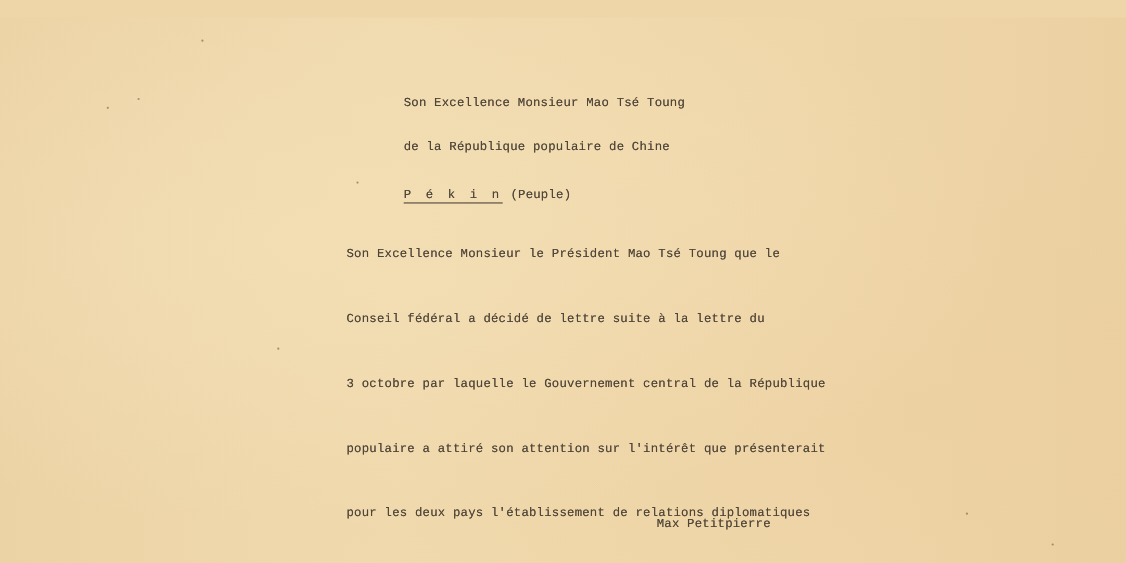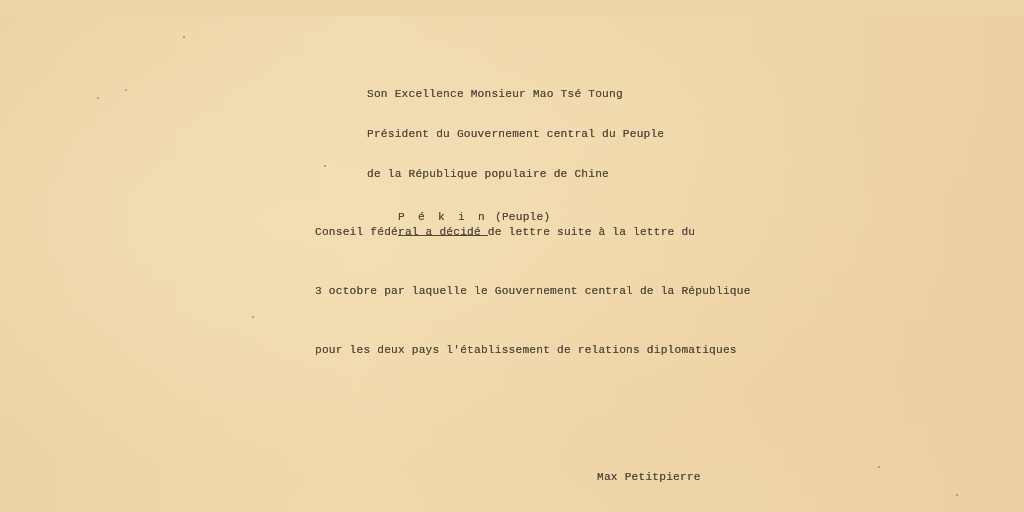--- a/index.html
+++ b/index.html
@@ -34,22 +34,21 @@
       line-height: 13.2px;
     }
     .address .line { display: block; }
     .city {
       display: block;
       margin-top: 4px;
     }
     .city .spaced {
       letter-spacing: 3.3px;
       border-bottom: 1.4px solid #4e4538;
-      padding-bottom: 12px;
-      margin-left: 31px;
+      padding-bottom: 0px;
     }
     .body-text {
       left: 315px;
       top: 168px;
       font-size: 11.2px;
       line-height: 19.6px;
     }
     .body-text .line { display: block; }
     .signature {
       left: 597px;
@@ -65,28 +64,29 @@
       opacity: 0.7;
     }
   </style>
 </head>
 <body>
 
 <div class="paper">
 
   <div class="tw address">
     <span class="line">Son Excellence Monsieur Mao Tsé Toung</span>
-    <span class="line">Président du Gouvernement central du Peuple</span>
     <span class="line">de la République populaire de Chine</span>
     <span class="city"><span class="spaced">P é k i n</span> <span>(Peuple)</span></span>
   </div>
 
   <div class="tw body-text">
+    <span class="line">Son Excellence Monsieur le Président Mao Tsé Toung que le</span>
     <span class="line">Conseil fédéral a décidé de lettre suite à la lettre du</span>
     <span class="line">3 octobre par laquelle le Gouvernement central de la République</span>
+    <span class="line">populaire a attiré son attention sur l'intérêt que présenterait</span>
     <span class="line">pour les deux pays l'établissement de relations diplomatiques</span>
     
     
     
     
     
     
   </div>
 
   <div class="tw signature">Max Petitpierre</div>

